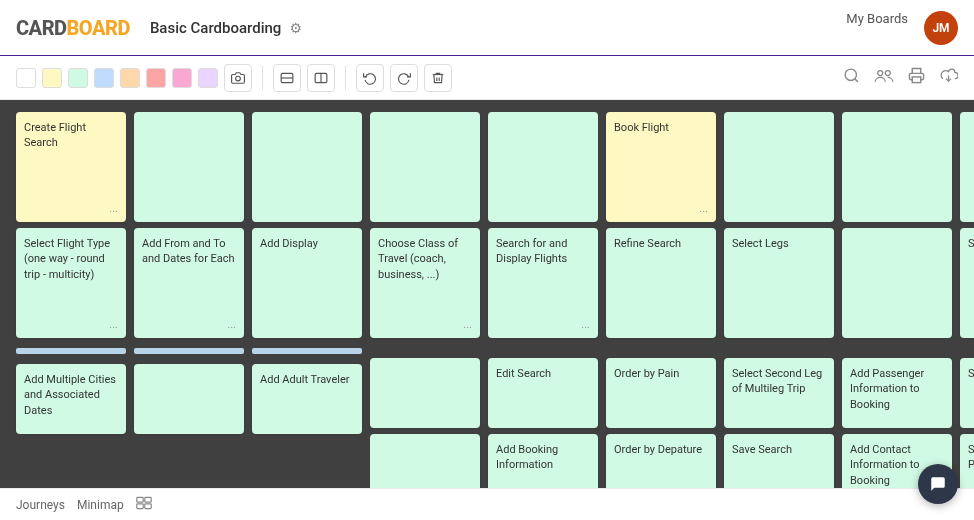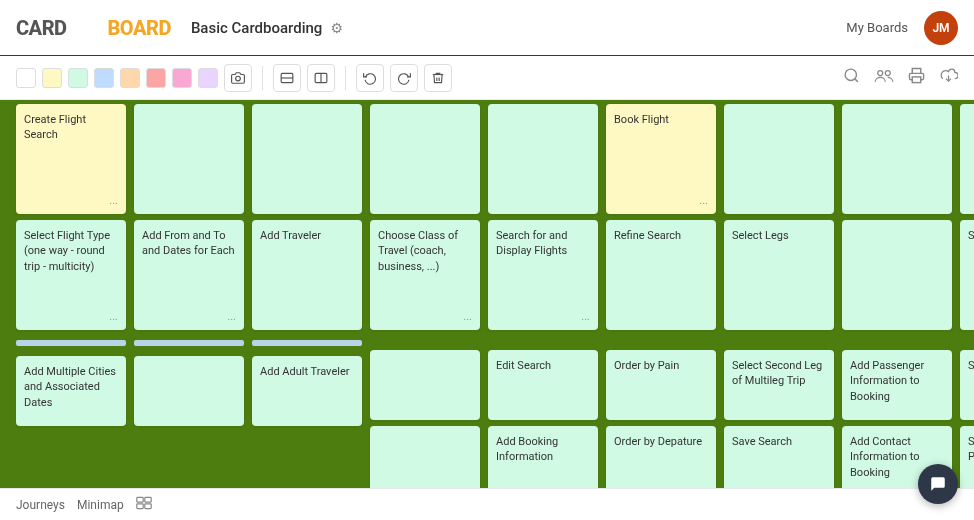--- a/index.html
+++ b/index.html
@@ -22,37 +22,36 @@
       box-shadow: 0 1px 3px rgba(0,0,0,0.08);
     }
     .logo {
       display: flex;
       align-items: center;
       font-size: 20px;
       font-weight: 800;
       letter-spacing: -0.5px;
     }
     .logo-card { color: #555; }
-    .logo-board { color: #f5a623; padding-left: 41px; }
+    .logo-board { color: #f5a623; }
     .header-title {
       margin-left: 20px;
       font-size: 15px;
       color: #333;
       font-weight: 500;
     }
     .header-gear {
       margin-left: 8px;
       color: #888;
       font-size: 14px;
       cursor: pointer;
     }
     .header-right {
       margin-left: auto;
       display: flex;
-      align-items: center;
       gap: 16px;
     }
     .my-boards-link {
       font-size: 13px;
       color: #555;
       cursor: pointer;
     }
     .avatar {
       width: 34px;
       height: 34px;
@@ -114,23 +113,23 @@
       font-size: 16px;
       cursor: pointer;
     }
 
     
     .board-area {
       display: flex;
       height: calc(520px - 56px - 44px - 32px);
       overflow-x: auto;
       overflow-y: hidden;
-      padding: 4px 16px 0;
+      padding: 12px 16px 0;
       gap: 8px;
-      background: #4d7c0f;
+      background: #404040;
     }
 
     
     .column {
       min-width: 110px;
       width: 110px;
       display: flex;
       flex-direction: column;
       gap: 6px;
     }
@@ -318,21 +317,21 @@
 
     <div class="column">
       <div class="card green card-tall"></div>
       <div class="card green ellipsis card-tall">Add From and To and Dates for Each</div>
       <div class="row-divider"></div>
       <div class="card green"></div>
     </div>
 
     <div class="column">
       <div class="card green card-tall"></div>
-      <div class="card green card-tall">Add Traveler</div>
+      <div class="card green card-tall">Add Display</div>
       <div class="row-divider"></div>
       <div class="card green">Add Adult Traveler</div>
     </div>
 
     <div class="column">
       <div class="card green card-tall"></div>
       <div class="card green ellipsis card-tall">Choose Class of Travel (coach, business, ...)</div>
       <div class="row-divider"></div>
       <div class="card green"></div>
       <div class="card green"></div>

